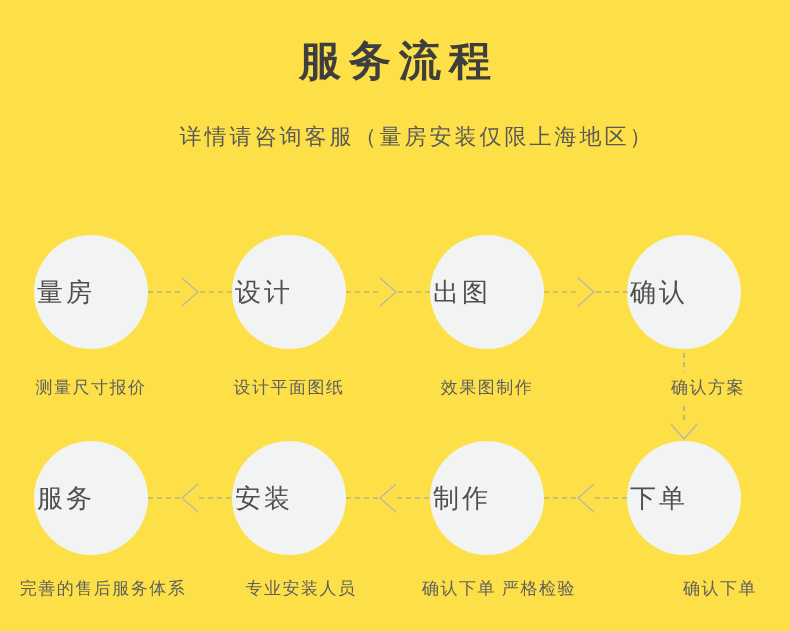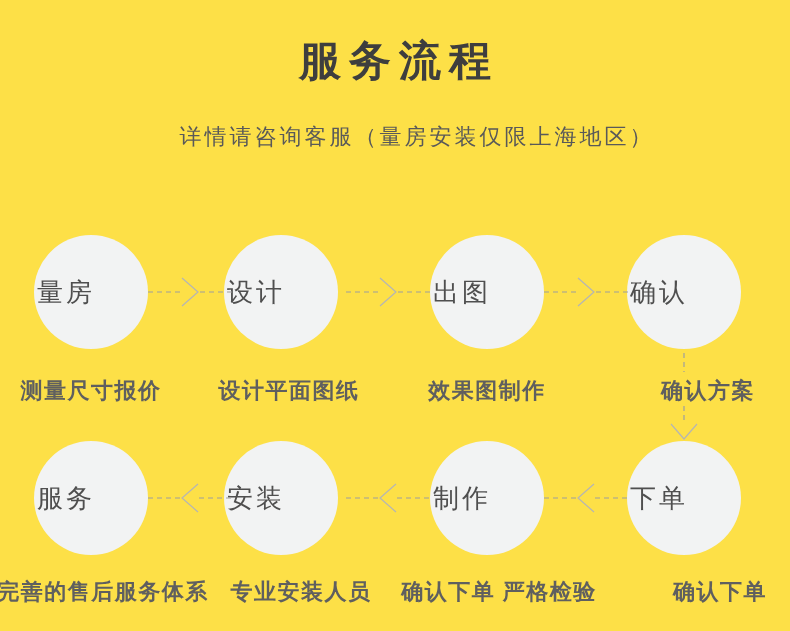--- a/index.html
+++ b/index.html
@@ -55,31 +55,30 @@
     align-items: center;
     justify-content: flex-start;
     font-size: 26px;
     letter-spacing: 3px;
     text-indent: 3px;
     color: var(--circle-text);
   }
   .row-top .step-circle { top: 235px; }
   .row-bottom .step-circle { top: 441px; }
   .pos-1 { left: 34px; }
-  .pos-2 { left: 224px; }
+  .pos-2 { left: 232px; }
   .pos-3 { left: 430px; }
   .pos-4 { left: 627px; }
   .caption {
     position: absolute;
     transform: translateX(-50%);
     white-space: nowrap;
-    font-size: 22px;
+    font-size: 17px;
     letter-spacing: 1.5px;
     color: var(--caption-text);
-    font-weight: bold;
   }
   .row-top .caption { top: 376px; }
   .row-bottom .caption { top: 577px; margin-left: 12px; }
   .cpos-1 { left: 91px; }
   .cpos-2 { left: 289px; text-align: center; }
   .cpos-3 { left: 487px; }
   .cpos-4 { left: 708px; }
   .arrow-h {
     position: absolute;
     width: 84px;

